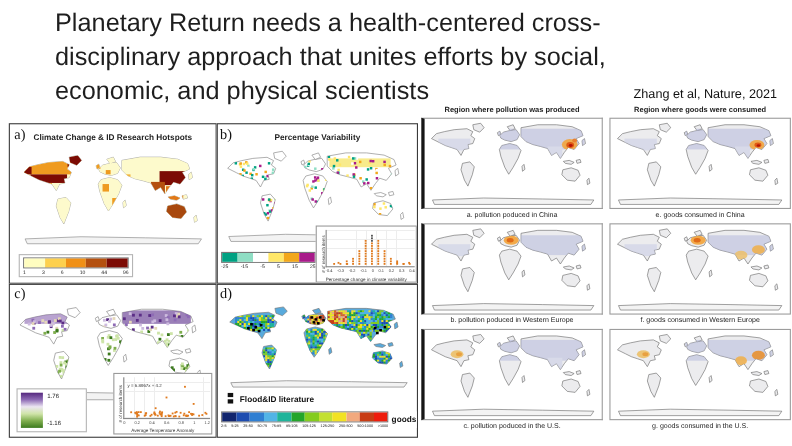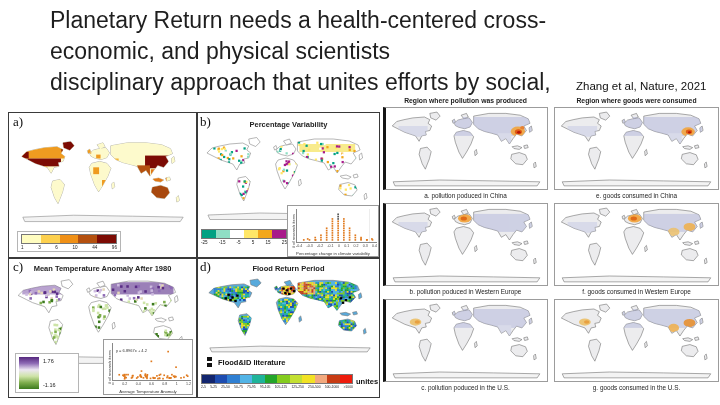--- a/index.html
+++ b/index.html
@@ -94,29 +94,30 @@
         <path d="M281 103L298 99L312 104L316 114L306 126L290 124L279 113Z"></path>
         <path d="M330 124L334 120L336 130L331 133Z"></path>
       </clipPath>
   </defs>
 </svg>
 
 <div class="slide">
 
   <div class="title">
     <div>Planetary Return needs a health-centered cross-</div>
+    <div>disciplinary approach that unites efforts by social,</div>
     <div>economic, and physical scientists</div>
-    <div>disciplinary approach that unites efforts by social,</div>
   </div>
   <div class="citation">Zhang et al, Nature, 2021</div>
 
   <div class="leftfig">
 
     <div class="panel">
       <div class="plabel">a)</div>
+      <div class="ptitle">Climate Change &amp; ID Research Hotspots</div>
       <svg class="wmap" style="left:6px;top:24px;width:176px;height:88px;color:#fdfacc;--coast:#8f8f8f" viewBox="0 0 360 180" preserveAspectRatio="none">
         <use href="#world"></use>
         <g clip-path="url(#landclip)">
           <rect x="0" y="0" width="360" height="160" fill="#fdfacc"></rect>
           <rect x="14" y="18" width="88" height="26" fill="#ef9b20"></rect>
           <rect x="14" y="30" width="14" height="14" fill="#7c0b04"></rect>
           <rect x="26" y="44" width="68" height="16" fill="#7c0b04"></rect>
           <rect x="40" y="60" width="26" height="12" fill="#ef9b20"></rect>
           <rect x="95" y="6" width="30" height="24" fill="#7c0b04"></rect>
           <rect x="148" y="24" width="8" height="10" fill="#ef9b20"></rect>
@@ -407,21 +408,20 @@
             <span>0.2</span>
             <span>0.3</span>
             <span>0.4</span>
           </div>
         <div class="xlabel" style="top:45px">Percentage change in climate variability</div>
       </div>
     </div>
 
     <div class="panel">
       <div class="plabel" style="top:0">c)</div>
-      <div class="ptitle" style="top:5px">Mean Temperature Anomaly After 1980</div>
       <svg class="wmap" style="left:2px;top:16px;width:184px;height:92px;color:#ffffff;--coast:#8f8f8f" viewBox="0 0 360 180" preserveAspectRatio="none">
         <use href="#world"></use>
         <g clip-path="url(#landclip)">
           <rect x="196" y="14" width="122" height="24" fill="#7a55a0" opacity="0.75"></rect>
           <rect x="22" y="20" width="78" height="18" fill="#8a66b0" opacity="0.6"></rect>
           <g id="dec-c">
               <rect x="263.9971965020576" y="55.10054869684499" width="5" height="5" fill="#cde4a8"></rect>
               <rect x="87.79475308641975" y="34.09492455418381" width="5" height="5" fill="#5b2d86"></rect>
               <rect x="162.11299725651577" y="40.7201646090535" width="5" height="5" fill="#e4d7b8"></rect>
               <rect x="77.29351851851851" y="48.32482853223594" width="5" height="5" fill="#3c7a1e"></rect>
@@ -680,21 +680,20 @@
             <span>0.8</span>
             <span>1</span>
             <span>1.2</span>
           </div>
         <div class="xlabel" style="top:49px">Average Temperature Anomaly</div>
       </div>
     </div>
 
     <div class="panel">
       <div class="plabel" style="left:2px;top:0">d)</div>
-      <div class="ptitle" style="top:5px">Flood Return Period</div>
       <svg class="wmap" style="left:4px;top:16px;width:176px;height:80px;color:#58aadc;--coast:#7a7a7a" viewBox="0 0 360 180" preserveAspectRatio="none">
         <use href="#world"></use>
         <g clip-path="url(#landclip)">
           <g id="dec-d">
               <rect x="24" y="26" width="4.2" height="4.2" fill="#1d4cb0"></rect>
               <rect x="24" y="30" width="4.2" height="4.2" fill="#2f7fd2"></rect>
               <rect x="24" y="34" width="4.2" height="4.2" fill="#2f7fd2"></rect>
               <rect x="24" y="38" width="4.2" height="4.2" fill="#2f7fd2"></rect>
               <rect x="24" y="42" width="4.2" height="4.2" fill="#23a52a"></rect>
               <rect x="24" y="46" width="4.2" height="4.2" fill="#52b4e6"></rect>
@@ -1553,21 +1552,21 @@
               <span>50-75</span>
               <span>75-95</span>
               <span>95-105</span>
               <span>105-125</span>
               <span>125-250</span>
               <span>250-500</span>
               <span>500-1000</span>
               <span>&gt;1000</span>
             </div>
           </div>
-        <span class="yrs">unites</span>
+        <span class="yrs">goods</span>
       </div>
     </div>
   </div>
 
   <div class="rightfig">
     <div class="rheaders">
       <div>Region where pollution was produced</div>
       <div>Region where goods were consumed</div>
     </div>
     <div class="rgrid">

